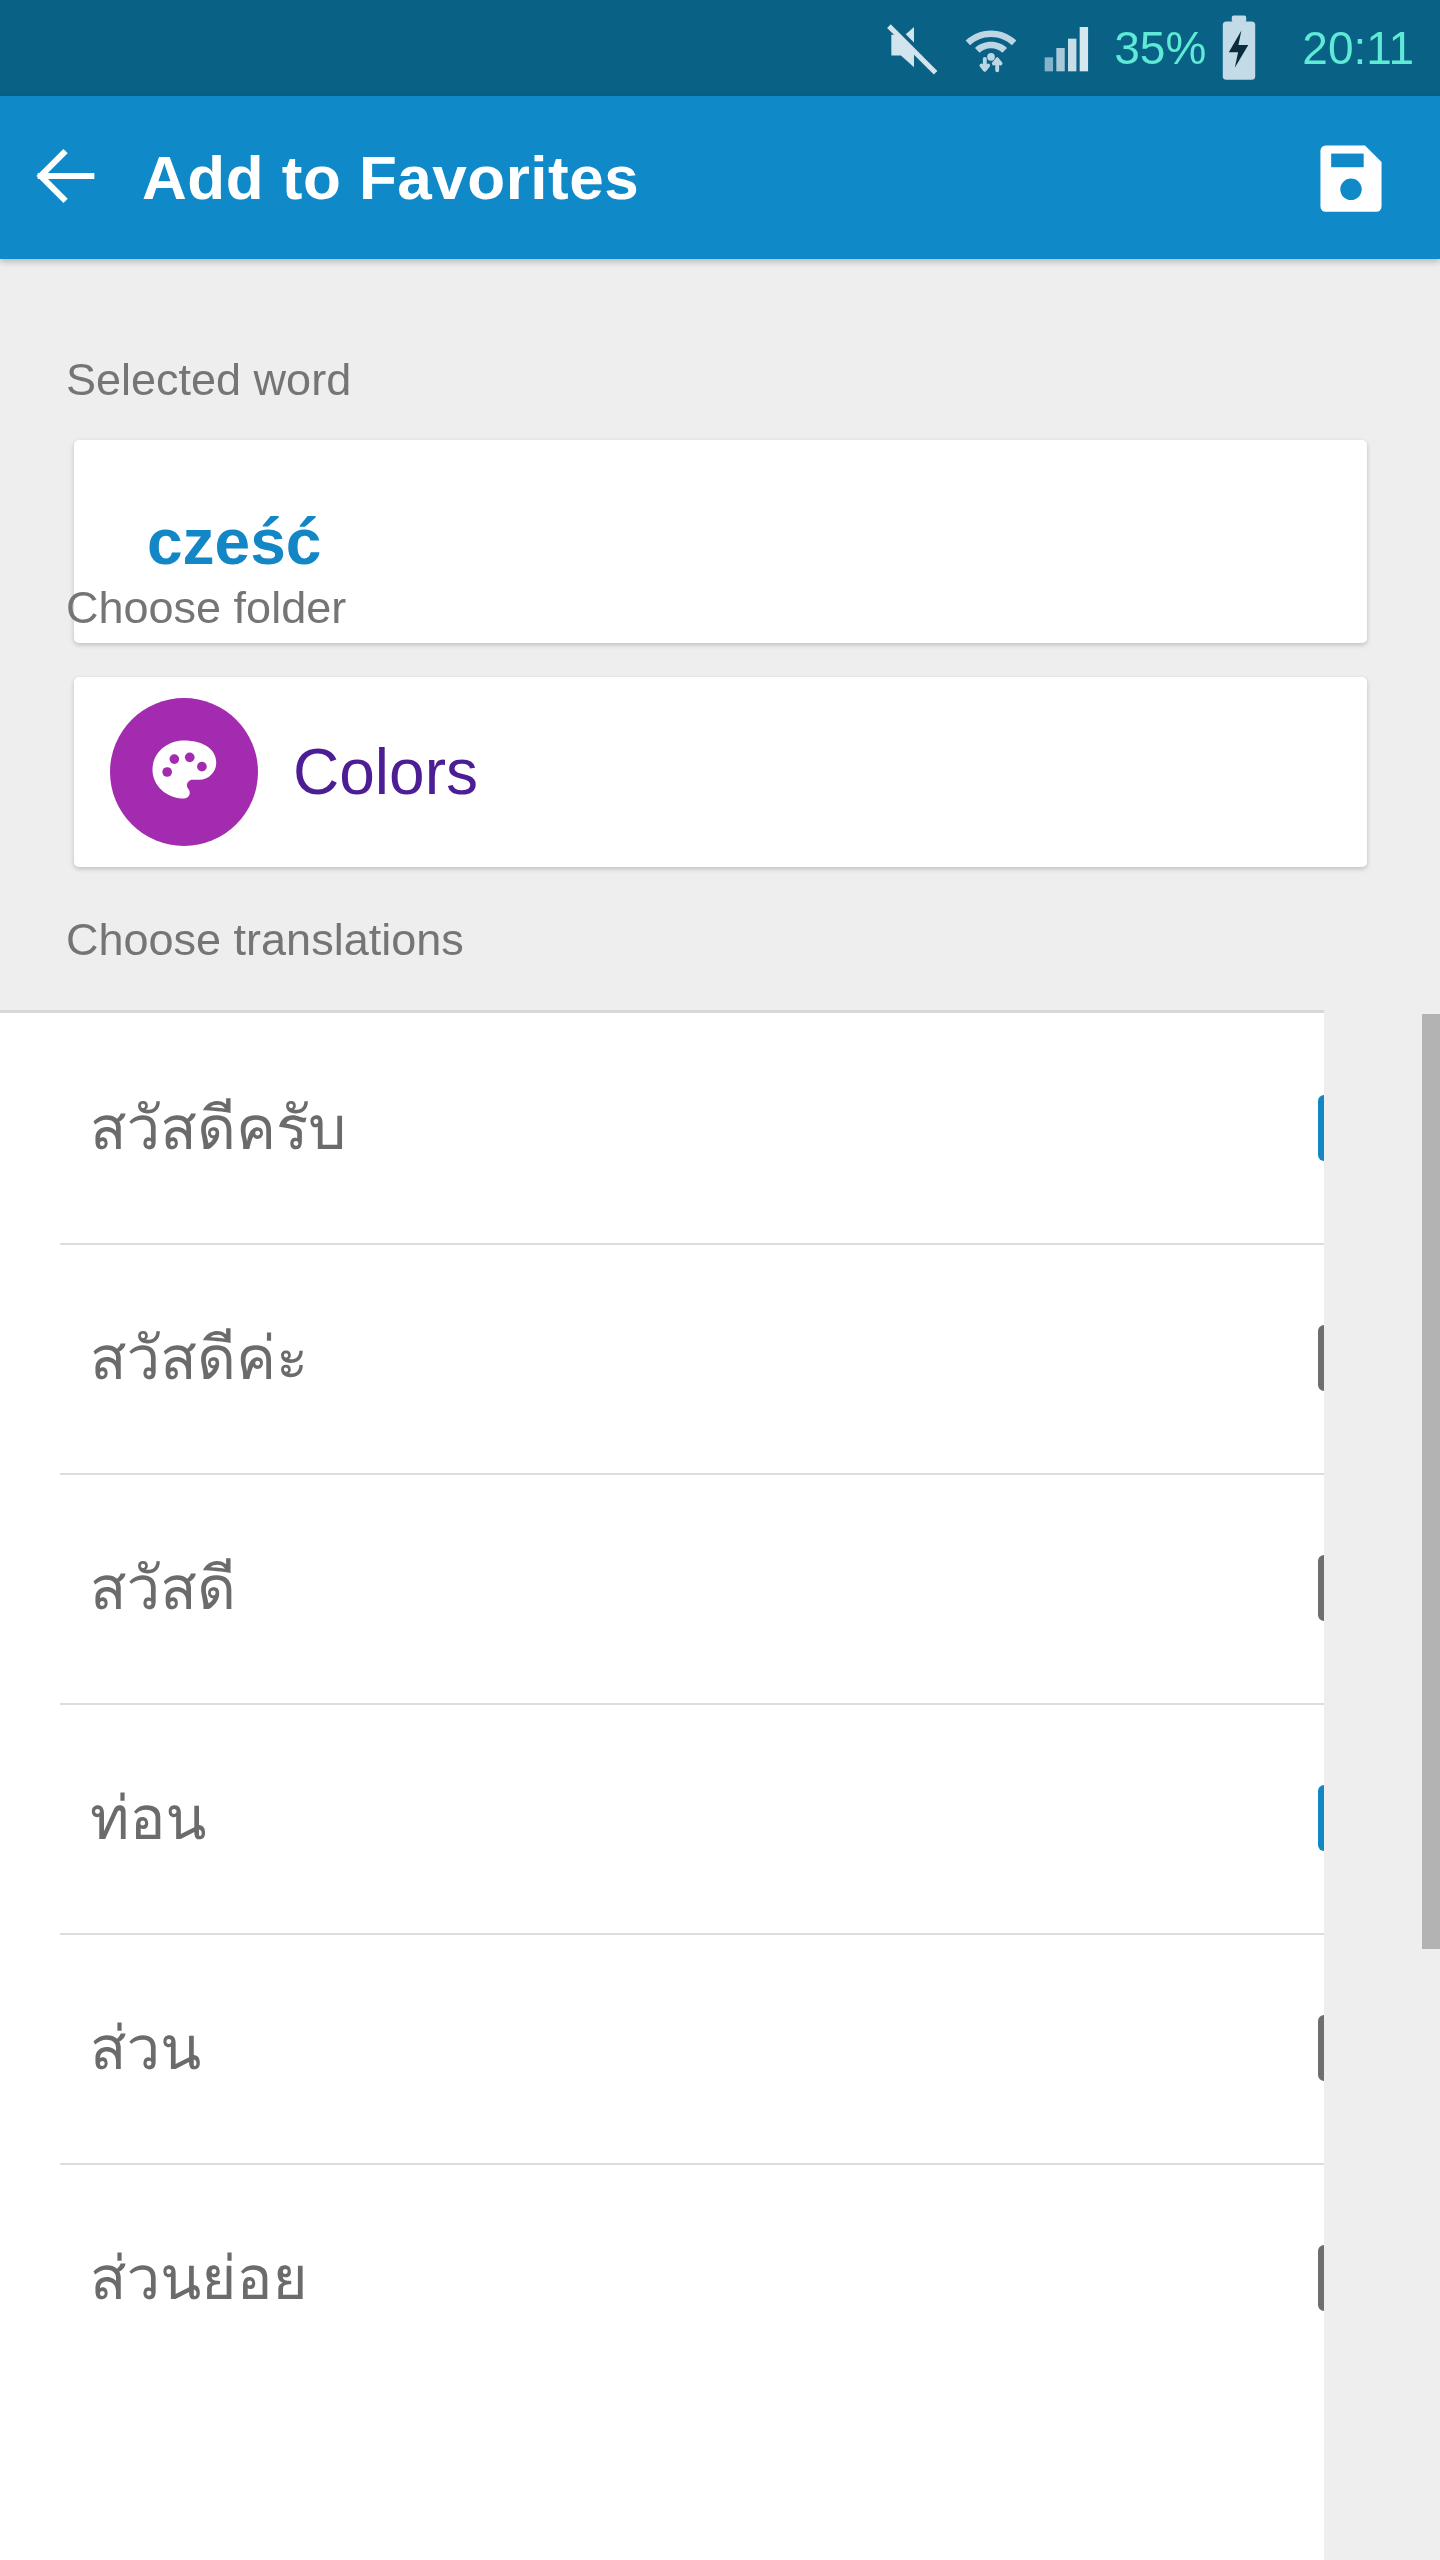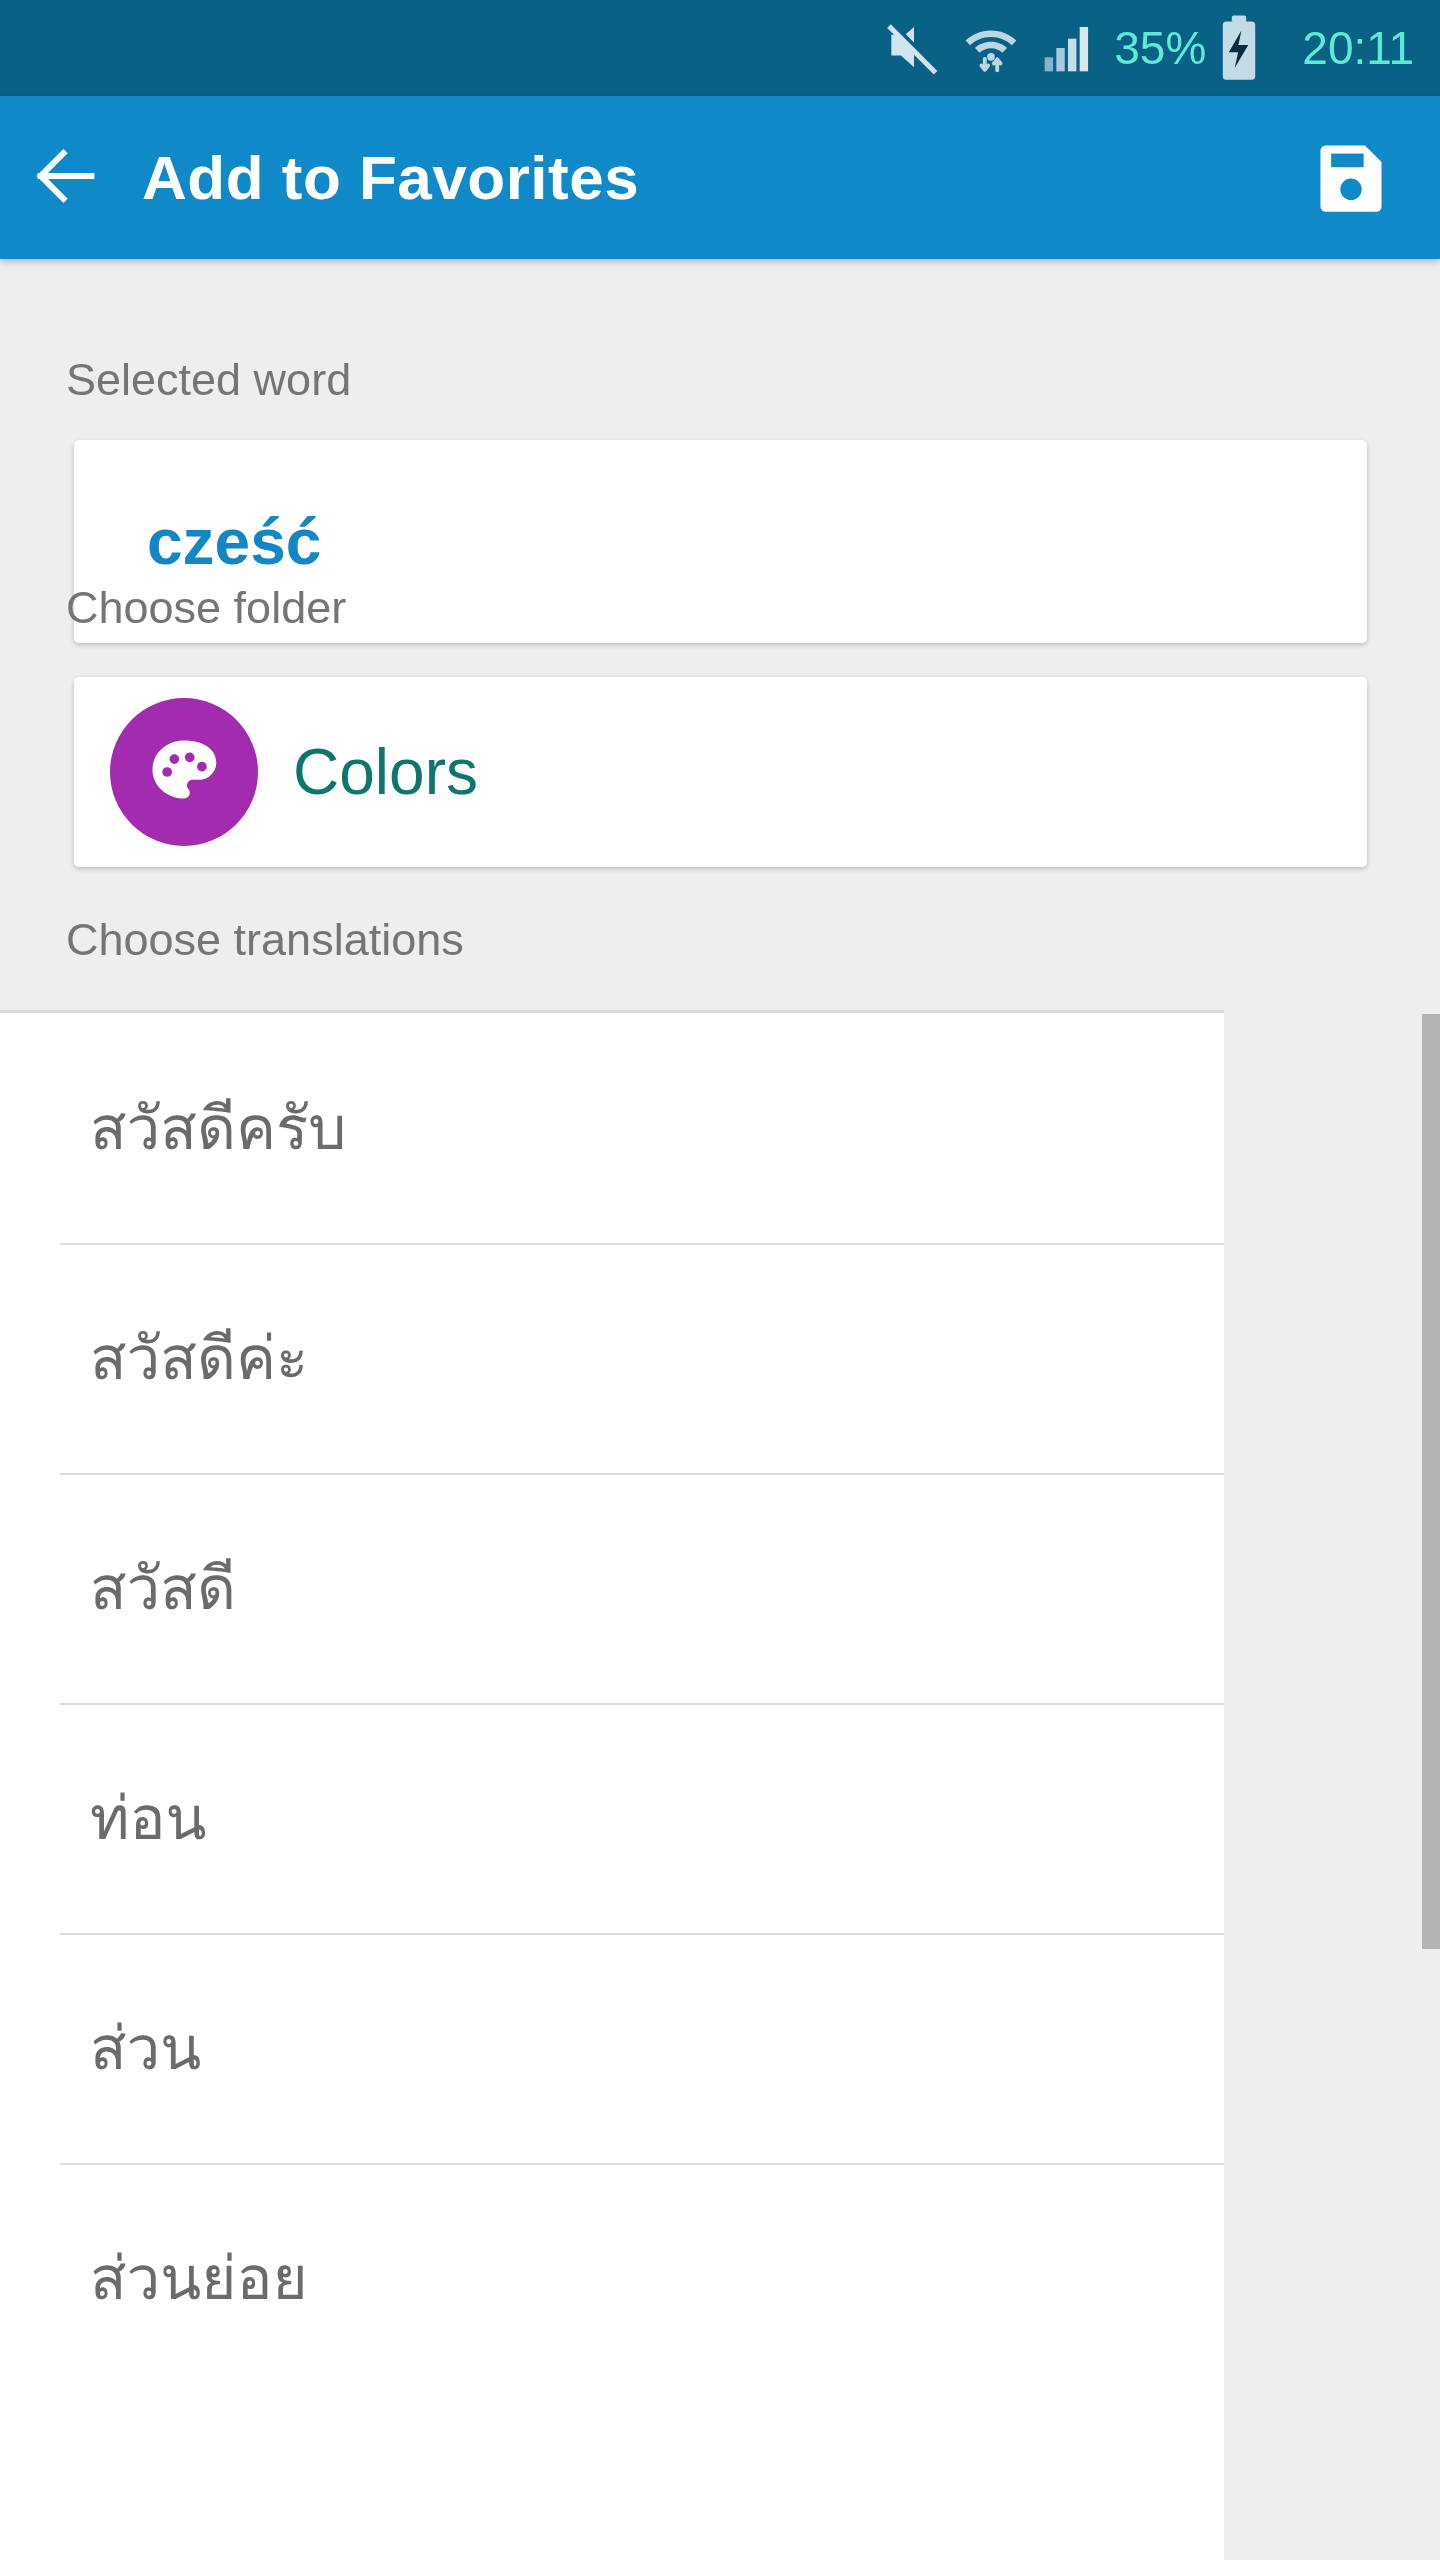--- a/index.html
+++ b/index.html
@@ -71,26 +71,26 @@
   .card-folder{
     height:190px; display:flex; align-items:center;
     padding-left:36px; gap:35px;
   }
   .folder-avatar{
     width:148px; height:148px; border-radius:50%;
     background:#a32bb0;
     display:flex; align-items:center; justify-content:center; flex:0 0 auto;
   }
   .folder-name{
-    color:#0f766e; font-size:64px; font-weight:400; white-space:nowrap;
+    color:#4c1d95; font-size:64px; font-weight:400; white-space:nowrap;
   }
 
   
   .list-wrap{
-    position:absolute; left:0; width:1224px;
+    position:absolute; left:0; width:1324px;
     background:#ffffff;
     border-top:3px solid #d8d8d8;
     overflow:hidden;
   }
   .list-row{
     position:relative; height:230px; width:1440px;
     display:flex; align-items:center; justify-content:space-between;
     padding-left:90px; padding-right:56px;
   }
   .list-row + .list-row::before{

